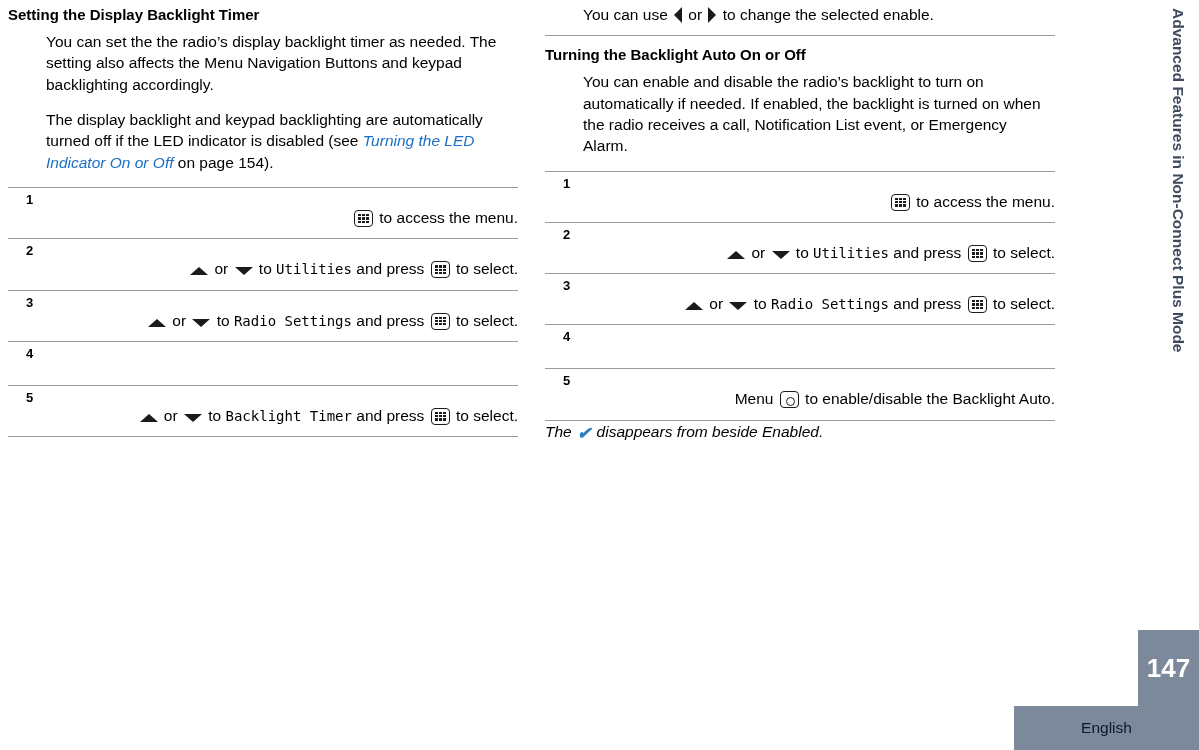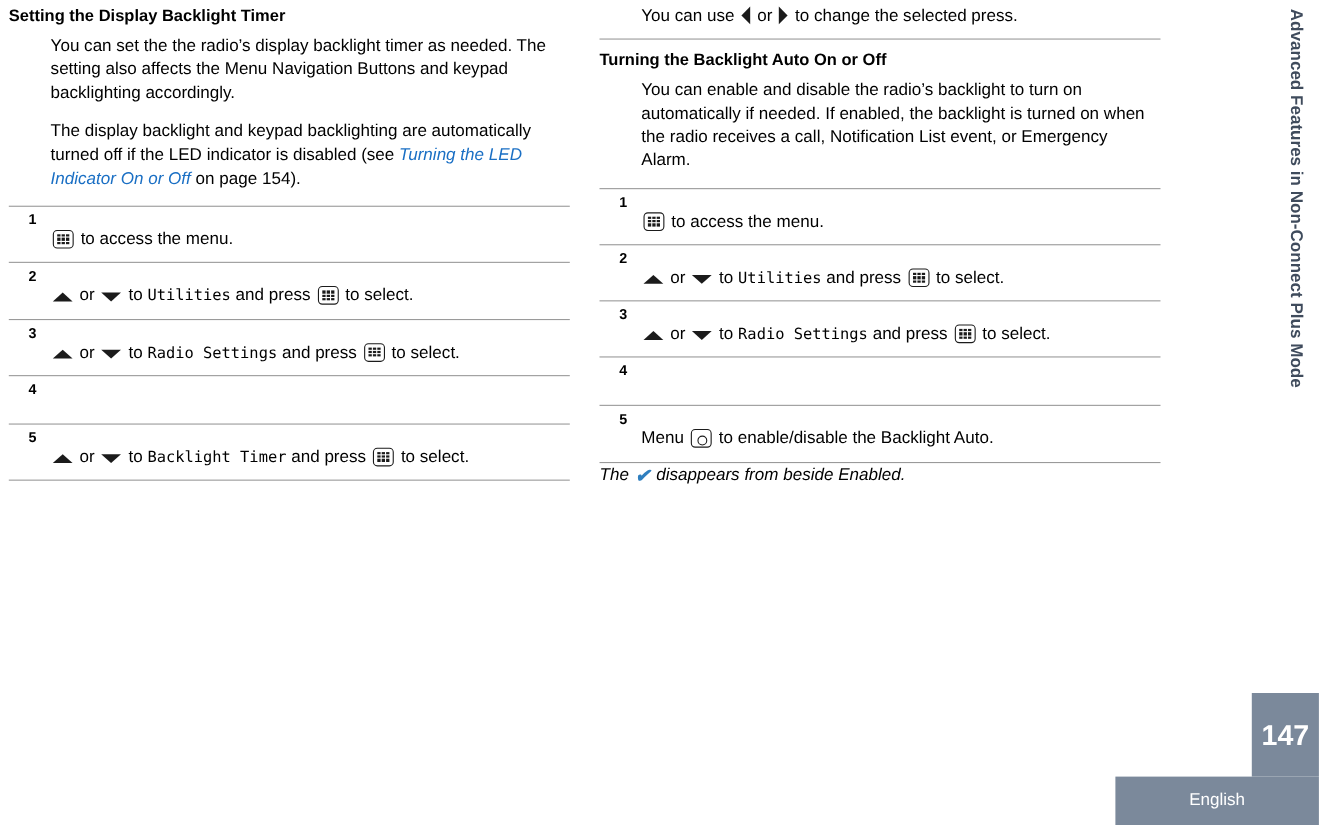--- a/index.html
+++ b/index.html
@@ -59,20 +59,21 @@
     position: absolute;
     left: 18px;
     top: 4px;
     font-size: 13px;
     font-weight: bold;
   }
   .step-body {
     font-size: 15.5px;
     line-height: 1.5;
     padding-top: 14px;
+    text-align: right;
   }
   .step-body.first { padding-top: 14px; }
   .mono {
     font-family: "DejaVu Sans Mono", "Liberation Mono", monospace;
     font-size: 14px;
     letter-spacing: 0px;
   }
 
   
   .rule { border-top: 1px solid #9a9a9a; margin: 0 0 10px 0; }
@@ -190,21 +191,21 @@
     align-items: center;
     justify-content: center;
   }
   .lang-bar {
     position: absolute;
     right: 0;
     top: 706px;
     width: 185px;
     height: 44px;
     background: #7b899b;
-    color: #ffffff;
+    color: #0f172a;
     font-size: 15.5px;
     display: flex;
     align-items: center;
     justify-content: center;
   }
 </style>
 </head>
 <body>
 
 <div class="page">
@@ -282,21 +283,21 @@
                 <i></i>
                 <i></i>
               </span></span> <span>to select.</span></div>
       </div>
 
     </div>
   </div>
 
   <div class="col col-right">
 
-    <p class="body" style="padding-left:38px; margin-bottom:10px;"><span>You can use </span><span class="tri tri-left"></span><span> or </span><span class="tri tri-right"></span><span> to change the selected press.</span></p>
+    <p class="body" style="padding-left:38px; margin-bottom:10px;"><span>You can use </span><span class="tri tri-left"></span><span> or </span><span class="tri tri-right"></span><span> to change the selected enable.</span></p>
 
     <div class="rule"></div>
 
     <h2 class="section-title">Turning the Backlight Auto On or Off</h2>
 
     <p class="body">You can enable and disable the radio’s backlight to turn on automatically if needed. If enabled, the backlight is turned on when the radio receives a call, Notification List event, or Emergency Alarm.</p>
 
     <div class="steps">
 
       <div class="step">

